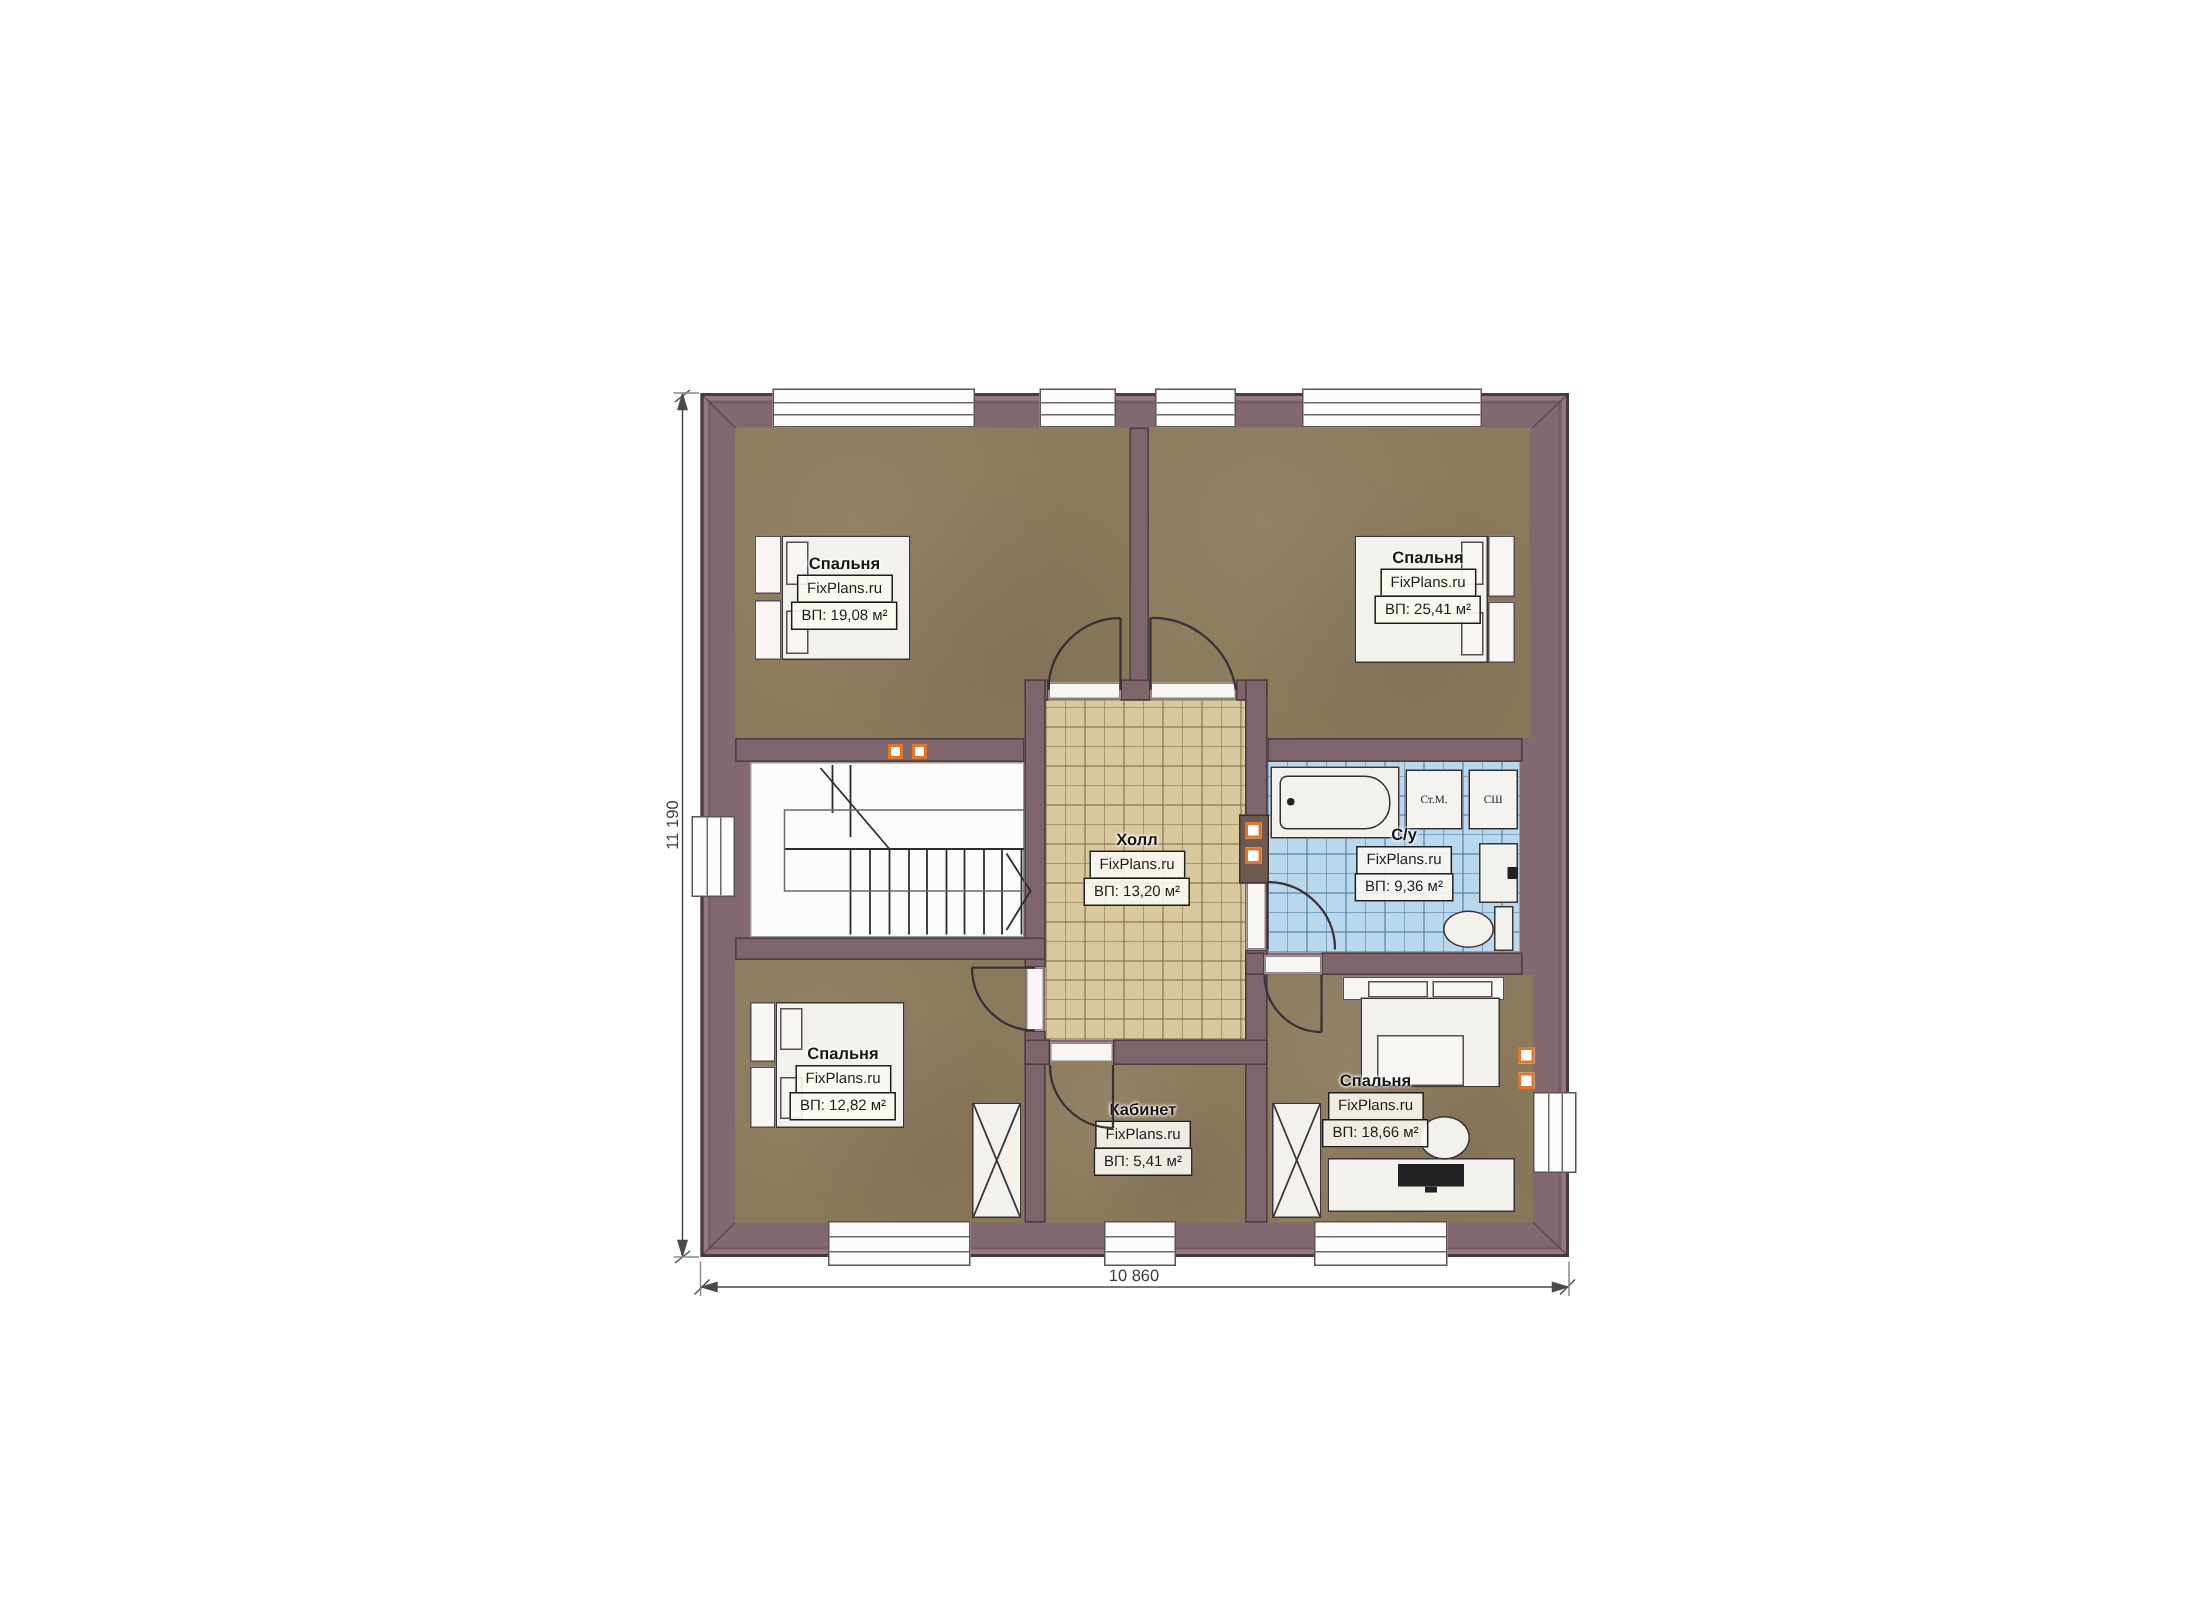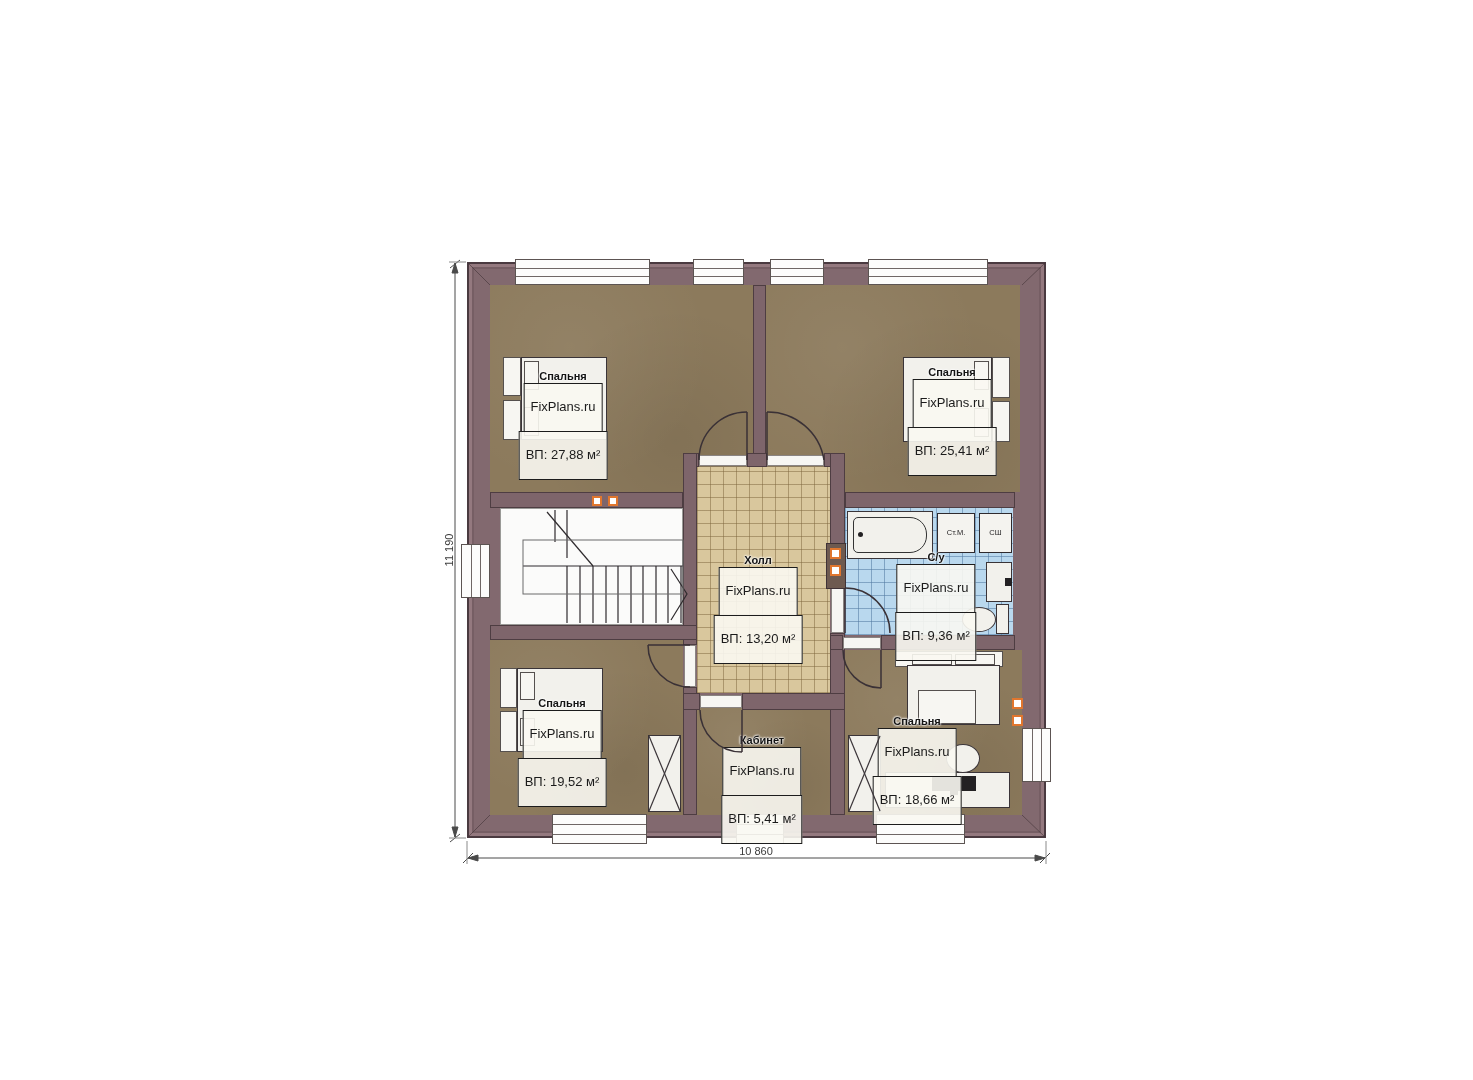--- a/index.html
+++ b/index.html
@@ -22,29 +22,29 @@
   
   .win{background:#fcfcfb;border:1px solid #5c5452;}
   .fl{position:absolute;left:0;right:0;height:1px;background:#6f6765;}
   .fv{position:absolute;top:0;bottom:0;width:1px;background:#6f6765;}
   .thresh{background:#f7f6f3;border:1px solid #8a8482;}
   
   .furn{background:#f2f1ec;border:1.4px solid #3a3438;}
   .furn-light{background:#f7f6f2;border:1.2px solid #55504e;}
   .dark{background:#232123;}
   .appl{background:#f4f3ef;border:1.3px solid #2e2a2e;display:flex;align-items:center;justify-content:center;
-        font-size:7.5px;color:#1f1d1f;line-height:1;}
+        font-size:7.5px;color:#1f1d1f;line-height:1;font-family:Liberation Serif, serif;}
   .vent{border:2px solid #e0762e;background:#fff;}
   .shaft{background:#6e5a50;border:1px solid #3f3236;}
   
   .rlabel{position:absolute;transform:translateX(-50%);display:flex;flex-direction:column;align-items:center;z-index:40;}
   .rname{font-size:11px;font-weight:bold;color:#141414;white-space:nowrap;margin-bottom:2px;
          text-shadow:0 0 2px #fff,0 0 2px #fff,0 0 3px #fff;}
-  .lbox{border:1px solid #1c1c1c;background:rgba(250,248,242,.9);font-size:13px;color:#1b1b1b;
-        padding:15px 6px;line-height:1.3;white-space:nowrap;margin-top:-1px;}
+  .lbox{border:1px solid #1c1c1c;background:rgba(250,248,242,.9);font-size:10px;color:#1b1b1b;
+        padding:2px 6px;line-height:1.3;white-space:nowrap;margin-top:-1px;}
   
   .dimtext{position:absolute;font-size:11px;color:#3c3c3c;text-align:center;}
   svg.overlay{position:absolute;left:0;top:0;pointer-events:none;z-index:50;}
 </style>
 </head>
 <body>
 
 <div id="canvas">
 
   <div class="abs plan-outer" style="left:467px;top:262px;width:579px;height:576px;"></div>
@@ -174,41 +174,41 @@
     <span>СШ</span>
   </div>
   <div class="abs furn" style="left:986px;top:562px;width:26px;height:40px;"></div>
   <div class="abs dark" style="left:1005px;top:578px;width:7px;height:8px;"></div>
   <div class="abs furn" style="left:996px;top:604px;width:13px;height:30px;"></div>
   <div class="abs furn" style="left:962px;top:607px;width:34px;height:25px;border-radius:50%;"></div>
 
   <div class="rlabel" style="left:563px;top:370px;">
     <div class="rname">Спальня</div>
     <div class="lbox">FixPlans.ru</div>
-    <div class="lbox">ВП: 27,88 м²</div>
+    <div class="lbox">ВП: 19,08 м²</div>
   </div>
   <div class="rlabel" style="left:952px;top:366px;">
     <div class="rname">Спальня</div>
     <div class="lbox">FixPlans.ru</div>
     <div class="lbox">ВП: 25,41 м²</div>
   </div>
   <div class="rlabel" style="left:758px;top:554px;">
     <div class="rname">Холл</div>
     <div class="lbox">FixPlans.ru</div>
     <div class="lbox">ВП: 13,20 м²</div>
   </div>
   <div class="rlabel" style="left:936px;top:551px;">
     <div class="rname">С/у</div>
     <div class="lbox">FixPlans.ru</div>
     <div class="lbox">ВП: 9,36 м²</div>
   </div>
   <div class="rlabel" style="left:562px;top:697px;">
     <div class="rname">Спальня</div>
     <div class="lbox">FixPlans.ru</div>
-    <div class="lbox">ВП: 19,52 м²</div>
+    <div class="lbox">ВП: 12,82 м²</div>
   </div>
   <div class="rlabel" style="left:762px;top:734px;">
     <div class="rname">Кабинет</div>
     <div class="lbox">FixPlans.ru</div>
     <div class="lbox">ВП: 5,41 м²</div>
   </div>
   <div class="rlabel" style="left:917px;top:715px;">
     <div class="rname">Спальня</div>
     <div class="lbox">FixPlans.ru</div>
     <div class="lbox">ВП: 18,66 м²</div>

